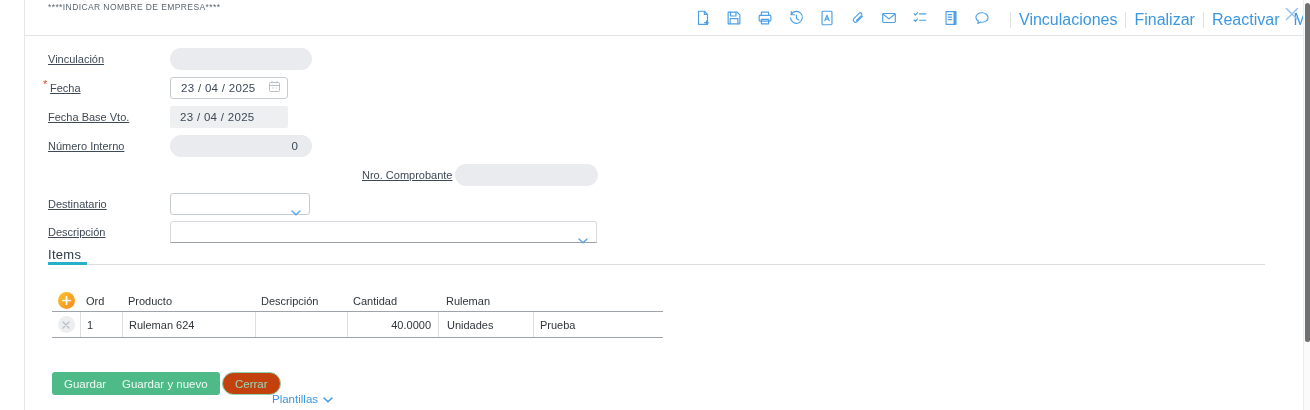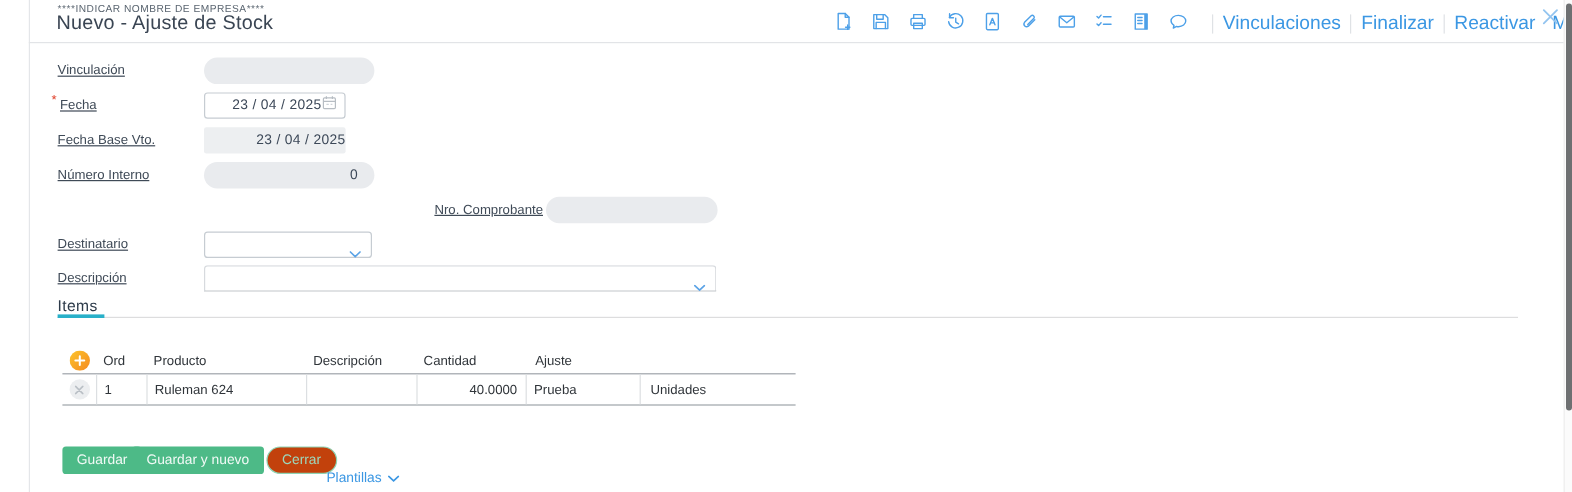--- a/index.html
+++ b/index.html
@@ -30,21 +30,21 @@
 
   
   .lbl { position:absolute; font-size:11px; color:#3f4a57; white-space:nowrap;text-decoration:underline; }
   .req { position:absolute; font-size:11px; color:#e0442e; }
 
   .pill { position:absolute; height:22px; background:#e9ebee; border-radius:11px; font-size:11.5px; color:#3c4858; }
   .pill.num { text-align:right; line-height:22px; padding-right:14px; }
 
   .date-box { position:absolute; left:170px; top:77px; width:118px; height:22px; background:#fff;
               border:1px solid #c6ccd2; border-radius:3px; display:flex; align-items:center; }
-  .date-text { flex:1; font-size:11.5px; color:#3c4858; padding-left:10px; letter-spacing:.3px;text-align:right; }
+  .date-text { flex:1; font-size:11.5px; color:#3c4858; padding-left:10px; letter-spacing:.3px; }
   .date-box .cal { margin-right:6px; cursor:pointer; }
 
   .date-box.disabled { top:106px; background:#edeff1; border:none; border-radius:2px; }
 
   .select-box { position:absolute; left:170px; top:193px; width:140px; height:22px; background:#fff;
                 border:1px solid #c6ccd2; border-radius:3px; cursor:pointer; }
   .select-box .chev, .combo-box .chev { position:absolute; right:8px; top:8px; }
 
   .combo-box { position:absolute; left:170px; top:221px; width:427px; height:22px; background:#fff;
                border:1px solid #d7dade; border-bottom:1px solid #9aa0a6; border-radius:3px 3px 0 0; cursor:text; }
@@ -74,21 +74,20 @@
   .link-footer { position:absolute; top:377px; font-size:11.5px; color:#3b97e3; cursor:pointer; display:flex; align-items:center; }
   .link-footer .chev { margin-left:5px; }
 </style>
 </head>
 <body>
 
 <div class="frame">
   <div class="panel-left-border"></div>
 
   <div class="company">****INDICAR NOMBRE DE EMPRESA****</div>
-  <div class="page-title">Nuevo - Ajuste de Stock</div>
   <div class="header-divider"></div>
 
   <div class="toolbar">
     <span class="tb-icon">
       <svg width="18" height="18" viewBox="0 0 20 20" fill="none" stroke="#4da0e8" stroke-width="1.3" stroke-linecap="round" stroke-linejoin="round">
         <path d="M5 2.5h6.5l3.5 3.5v11H5z"></path>
           <path d="M11.5 2.5V6H15"></path>
           <path d="M13.8 13.2v4M11.8 15.2h4"></path>
       </svg>
     </span>
@@ -239,36 +238,36 @@
               </defs>
             <circle cx="8.5" cy="8.5" r="8.5" fill="url(#plusGrad)"></circle>
             <path d="M8.5 4.8v7.4M4.8 8.5h7.4" stroke="#fff" stroke-width="1.7" stroke-linecap="round"></path>
           </svg>
         </span>
       </div>
       <div class="gcell">Ord</div>
       <div class="gcell">Producto</div>
       <div class="gcell">Descripción</div>
       <div class="gcell">Cantidad</div>
-      <div class="gcell" style="padding-left:8px">Ajuste</div>
+      <div class="gcell" style="padding-left:8px">Ruleman</div>
     </div>
     <div class="grow data">
       <div class="gcell center">
         <span class="del-btn">
           <svg width="8" height="8" viewBox="0 0 8 8" fill="none" stroke="#b9bfc5" stroke-width="1.3" stroke-linecap="round">
               <path d="M1 1l6 6M7 1L1 7"></path>
             </svg>
         </span>
       </div>
       <div class="gcell">1</div>
       <div class="gcell">Ruleman 624</div>
       <div class="gcell"></div>
       <div class="gcell right">40.0000</div>
+      <div class="gcell" style="padding-left:8px">Unidades</div>
       <div class="gcell">Prueba</div>
-      <div class="gcell" style="padding-left:8px">Unidades</div>
     </div>
   </div>
 
   <button class="btn" style="left:52px;">Guardar</button>
   <button class="btn" style="left:110px;">Guardar y nuevo</button>
   <button class="btn outline" style="left:222px;">Cerrar</button>
   <span class="link-footer" style="left:272px;margin-top:16px;">
     <span>Plantillas</span>
     <span class="chev">
       <svg width="10" height="6" viewBox="0 0 10 6" fill="none" stroke="#3b97e3" stroke-width="1.4" stroke-linecap="round">

